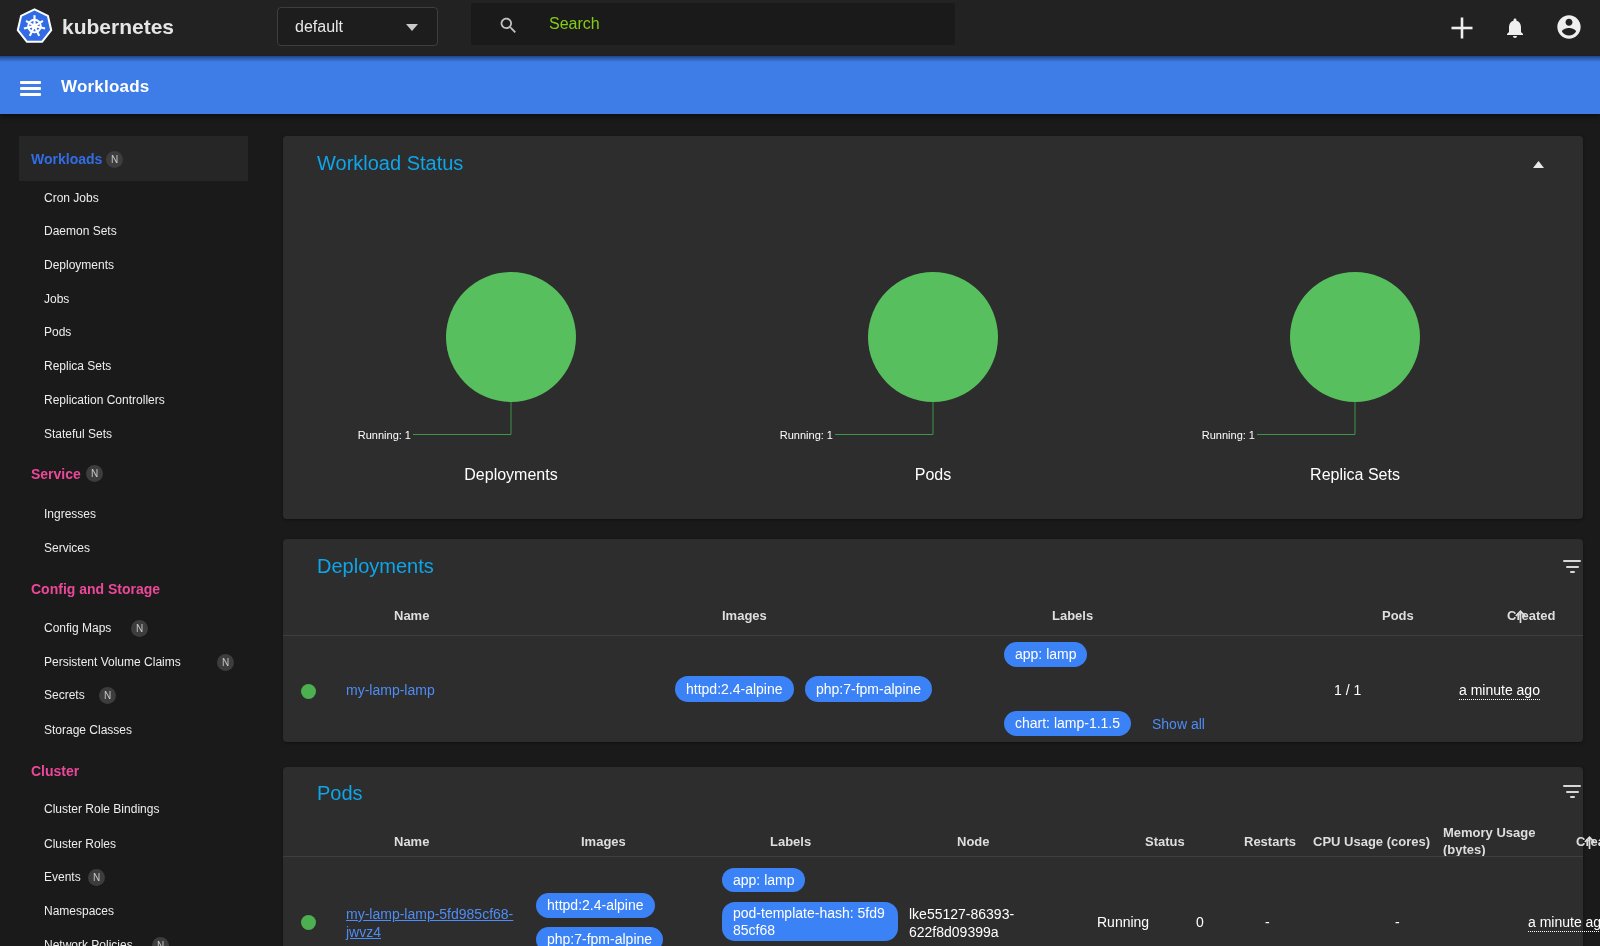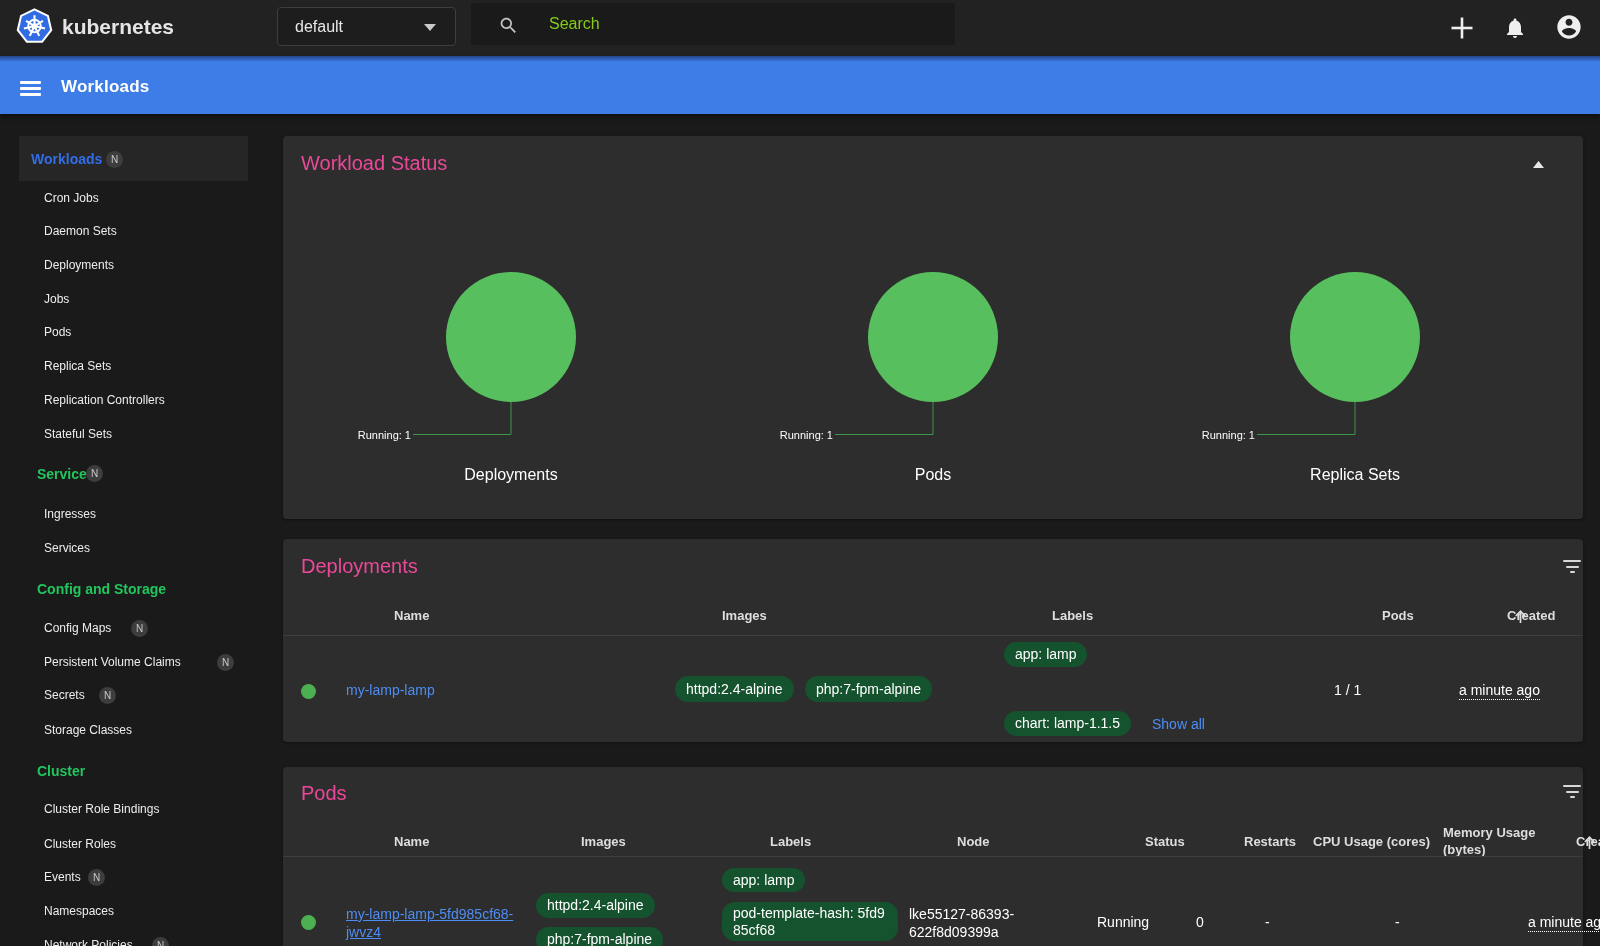--- a/index.html
+++ b/index.html
@@ -4,41 +4,41 @@
 <style>
   * { margin:0; padding:0; box-sizing:border-box; }
   html,body { width:1600px; height:946px; overflow:hidden; background:#1a1a1a;
     font-family:"Liberation Sans", sans-serif; }
   #app { position:relative; width:1600px; height:946px; overflow:hidden; }
   .abs { position:absolute; }
   
   #header { position:absolute; left:0; top:0; width:1600px; height:56px; background:#222222; }
   #headshadow { position:absolute; left:0; top:56px; width:1600px; height:6px; background:linear-gradient(rgba(0,0,20,0.45), rgba(0,0,20,0)); z-index:10; }
   #logotext { position:absolute; left:62px; top:15px; font-size:21px; font-weight:bold; color:#e5e5e5; }
-  #nsbox { position:absolute; left:277px; top:7px; width:179px; height:39px; background:#1d1d1d; border:1px solid #3e3e3e; border-radius:4px; }
+  #nsbox { position:absolute; left:277px; top:7px; width:161px; height:39px; background:#1d1d1d; border:1px solid #3e3e3e; border-radius:4px; }
   #nsbox .nstext { position:absolute; left:17px; top:10px; font-size:16px; color:#e8e8e8; }
   #nsbox .caret { position:absolute; right:19px; top:16px; width:0; height:0; border-left:6px solid transparent; border-right:6px solid transparent; border-top:7px solid #c9c9c9; }
   #searchbox { position:absolute; left:471px; top:3px; width:484px; height:42px; background:#1a1a1a; border-radius:2px; }
   #searchbox .ph { position:absolute; left:78px; top:12px; font-size:16px; color:#84cc16; }
   
   #bluebar { position:absolute; left:0; top:56px; width:1600px; height:58px; background:#3e7ce8; box-shadow:0 3px 5px rgba(0,0,0,0.45); z-index:5; }
   .bbar { position:absolute; left:20px; width:21px; height:3px; background:#fff; border-radius:1px; z-index:6; }
   #pagetitle { position:absolute; left:61px; top:77px; font-size:17px; font-weight:bold; color:#fff; z-index:6; letter-spacing:0.2px; }
   
   .navhl { position:absolute; left:19px; top:136px; width:229px; height:45px; background:#262626; }
   .navactive { position:absolute; left:31px; font-size:14px; font-weight:bold; color:#326de6; }
   .navitem { position:absolute; left:44px; font-size:12px; color:#ededed; }
-  .navhead { position:absolute; left:37px; font-size:14px; font-weight:bold; color:#22c55e; }
+  .navhead { position:absolute; left:31px; font-size:14px; font-weight:bold; color:#ec4899; }
   .nbadge { position:absolute; width:17px; height:17px; border-radius:50%; background:#3d3d3d; color:#c9c9c9; font-size:10px; text-align:center; line-height:17px; }
   
   .card { position:absolute; left:283px; width:1300px; background:#2d2d2d; border-radius:4px; box-shadow:0 1px 3px rgba(0,0,0,0.4); }
-  .cardtitle { position:absolute; left:18px; font-size:20px; color:#ec4899; }
+  .cardtitle { position:absolute; left:34px; font-size:20px; color:#0ea5e9; }
   .th { position:absolute; font-size:13px; font-weight:bold; color:#dedede;margin-left:48px; }
   .divider { position:absolute; left:0; width:1300px; height:1px; background:#3e3e3e; }
-  .chip { position:absolute; background:#14532d; border-radius:13px; color:#fff; font-size:14px; white-space:nowrap; height:26px; line-height:26px; padding:0 11px; }
+  .chip { position:absolute; background:#3b82f6; border-radius:13px; color:#fff; font-size:14px; white-space:nowrap; height:26px; line-height:26px; padding:0 11px; }
   .dot { position:absolute; width:15px; height:15px; border-radius:50%; background:#4caf50; }
   
   .cell { position:absolute; font-size:14px; color:#fff; white-space:nowrap; }
   .dotted { border-bottom:1px dotted #fff; padding-bottom:1px; }
   .link, .cell.link { color:#4e8df5; }
   .filtericon div { position:absolute; background:#d8d8d8; height:2px; border-radius:1px; }
 </style>
 </head>
 <body>
 <div id="app">

